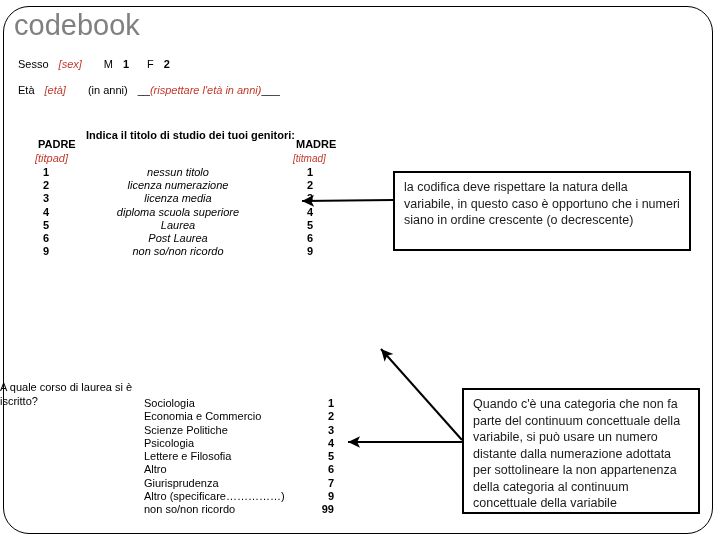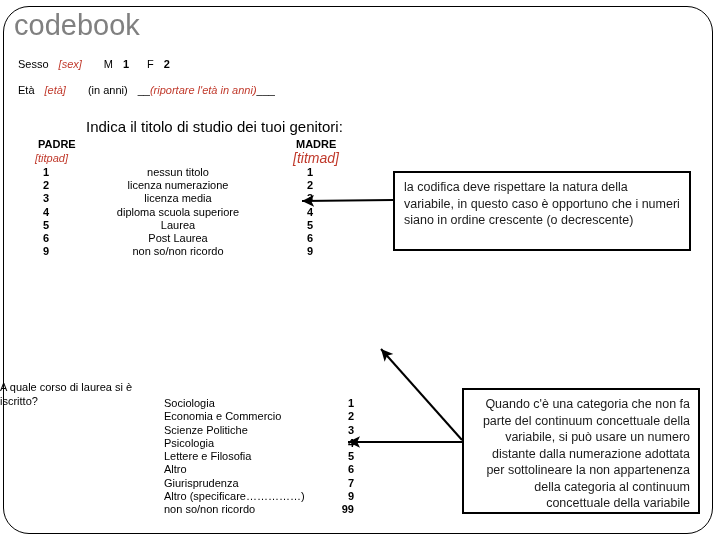--- a/index.html
+++ b/index.html
@@ -60,56 +60,55 @@
 
   
   .row-sesso { left: 18px; top: 58px; }
   .row-eta   { left: 18px; top: 84px; }
   .gap-s { display: inline-block; width: 10px; }
   .gap-m { display: inline-block; width: 18px; }
   .gap-l { display: inline-block; width: 22px; }
 
   
   .par-heading {
-    left: 86px; top: 120px;
-    font-size: 15px; font-weight: normal;
+    left: 86px; top: 129px;
+    font-size: 11px; font-weight: bold;
   }
   .col-padre-h { left: 38px; top: 138px; font-size: 11px; font-weight: bold; }
   .col-padre-code { left: 35px; top: 152px; font-size: 11px; }
   .col-madre-h { left: 296px; top: 138px; font-size: 11px; font-weight: bold; }
-  .col-madre-code { left: 293px; top: 152px; font-size: 14px; }
+  .col-madre-code { left: 293px; top: 152px; font-size: 10px; }
 
   .edu-table {
     position: absolute;
     left: 28px;
     top: 166px;
     width: 300px;
     border-collapse: collapse;
     font-size: 11px;
   }
   .edu-table td { padding: 0; line-height: 13.2px; height: 13.2px; }
   .edu-num { width: 36px; text-align: center; font-weight: bold; }
-  .edu-lab { text-align: center; }
+  .edu-lab { text-align: center; font-style: italic; }
 
   
   .q-laurea {
     left: 0px; top: 380px;
     font-size: 11px;
     white-space: normal;
     width: 135px;
     line-height: 14px;
   }
   .deg-table {
     position: absolute;
     left: 144px;
     top: 397px;
     width: 190px;
     border-collapse: collapse;
     font-size: 11px;
-    margin-left: 20px;
   }
   .deg-table td { padding: 0; line-height: 13.3px; height: 13.3px; }
   .deg-lab { text-align: left; }
   .deg-num { text-align: right; font-weight: bold; width: 34px; }
 
   
   .callout {
     position: absolute;
     border: 2px solid #000000;
     background: #ffffff;
@@ -122,21 +121,21 @@
     left: 393px; top: 171px;
     width: 298px; height: 80px;
     padding: 6px 8px 0 9px;
   }
   .callout-2 {
     left: 462px; top: 388px;
     width: 238px; height: 126px;
     padding: 6px 8px 0 9px;
     overflow: visible;
   }
-  .callout-2 .ctext { display: block; text-align: right; }
+  .callout-2 .ctext { display: block; }
 
   
   .connectors {
     position: absolute;
     left: 0; top: 0;
     width: 720px; height: 540px;
     pointer-events: none;
   }
 </style>
 </head>
@@ -146,21 +145,21 @@
 
   <div class="frame"></div>
 
   <div class="title">codebook</div>
 
   <div class="t row-sesso">
     <span>Sesso</span><span class="gap-s"></span><span class="red">[sex]</span><span class="gap-l"></span><span>M</span><span class="gap-s"></span><span class="b">1</span><span class="gap-m"></span><span>F</span><span class="gap-s"></span><span class="b">2</span>
   </div>
 
   <div class="t row-eta">
-    <span>Età</span><span class="gap-s"></span><span class="red">[età]</span><span class="gap-l"></span><span>(in anni)</span><span class="gap-s"></span><span>__</span><span class="red">(riportare l'età in anni)</span><span>___</span>
+    <span>Età</span><span class="gap-s"></span><span class="red">[età]</span><span class="gap-l"></span><span>(in anni)</span><span class="gap-s"></span><span>__</span><span class="red">(rispettare l'età in anni)</span><span>___</span>
   </div>
 
   <div class="t par-heading">Indica il titolo di studio dei tuoi genitori:</div>
   <div class="t col-padre-h">PADRE</div>
   <div class="t col-padre-code red">[titpad]</div>
   <div class="t col-madre-h">MADRE</div>
   <div class="t col-madre-code red">[titmad]</div>
 
   <table class="edu-table">
     <tbody>

